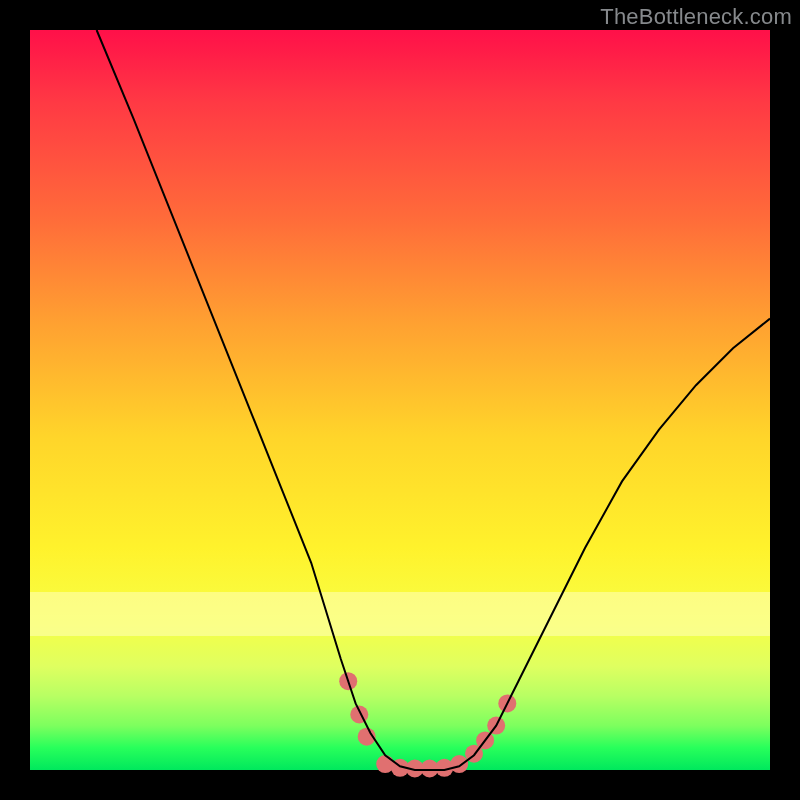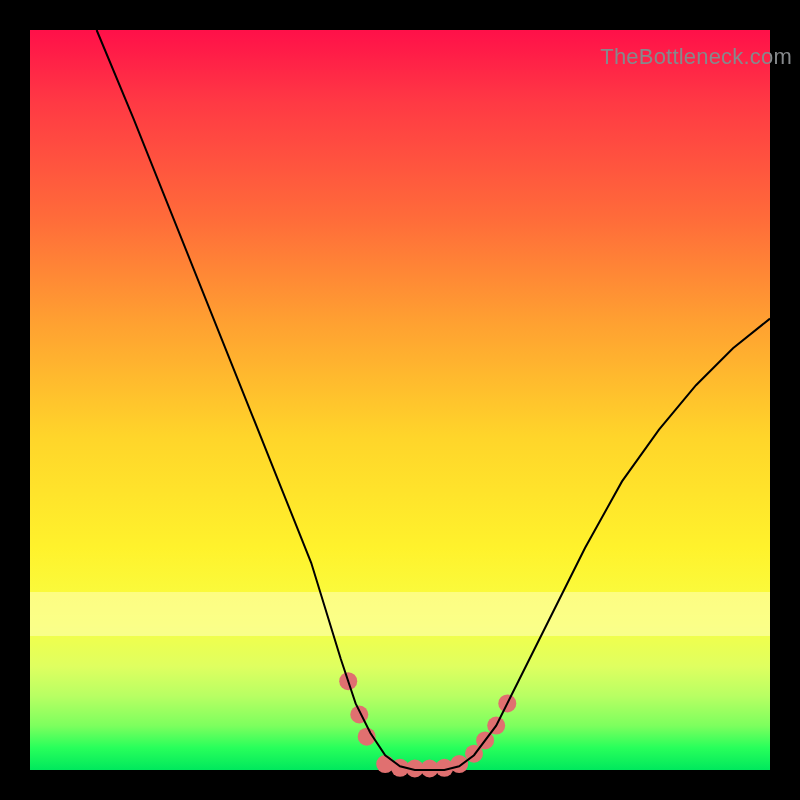--- a/index.html
+++ b/index.html
@@ -52,21 +52,20 @@
     opacity: 0.55;
   }
   .attribution {
     position: absolute;
     top: 4px;
     right: 8px;
     color: #86898c;
     font-size: 22px;
     letter-spacing: 0.2px;
     user-select: none;
-    margin-top: 40px;
   }
   svg.curves {
     position: absolute;
     left: 30px;
     top: 30px;
     width: 740px;
     height: 740px;
     overflow: visible;
   }
 </style>

